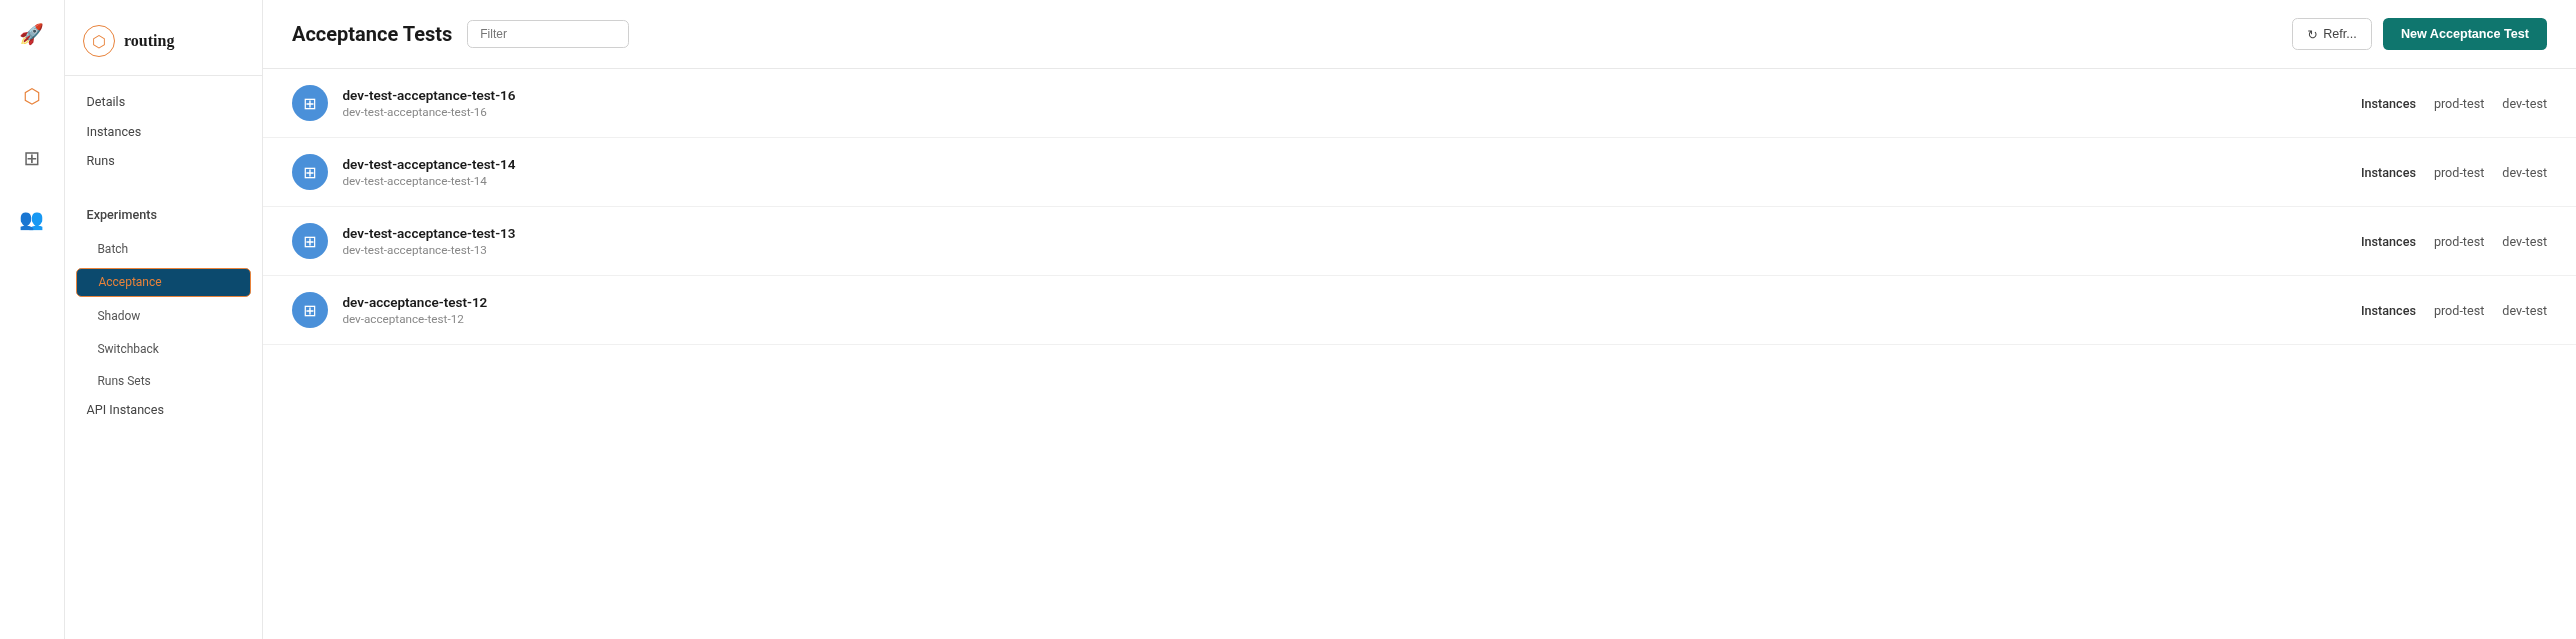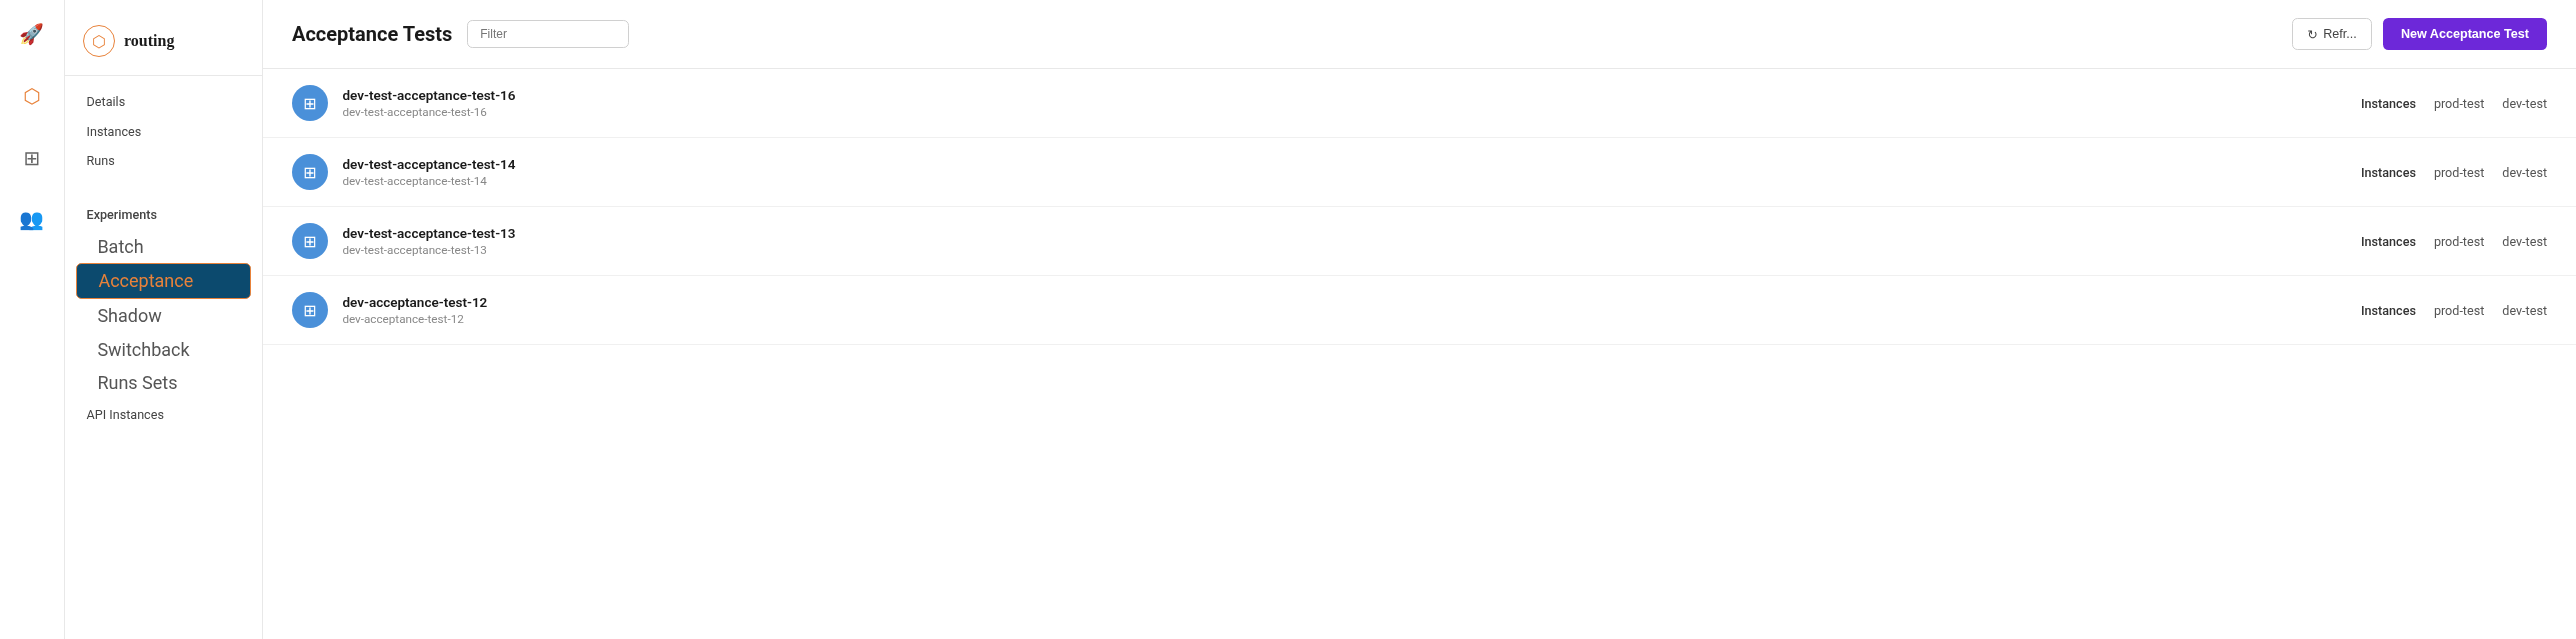--- a/index.html
+++ b/index.html
@@ -84,25 +84,26 @@
     }
     .sidebar-section-label {
       padding: 7.2px 10.8px;
       font-size: 12.6px;
       color: #444;
       font-weight: 500;
       margin-top: 25px;
     }
     .sidebar-sub-item {
       padding: 6.3px 10.8px 6.3px 21.6px;
-      font-size: 18px;
+      font-size: 12px;
       color: #555;
       cursor: pointer;
       border-radius: 5.4px;
       display: block;
+      margin-top: 6px;
     }
     .sidebar-sub-item.active {
       background: #0c4a6e;
       color: #e8823a;
       border: 0.9px solid #e8823a;
     }
 
     
     .main {
       flex: 1;
@@ -149,21 +150,21 @@
       padding: 7.2px 14.4px;
       border: 0.9px solid #d0d0d0;
       border-radius: 5.4px;
       background: #fff;
       font-size: 12.6px;
       color: #444;
       cursor: pointer;
     }
     .new-acceptance-btn {
       padding: 9px 18px;
-      background: #6d28d9;
+      background: #0f766e;
       color: #fff;
       border: none;
       border-radius: 5.4px;
       font-size: 12.6px;
       font-weight: 600;
       cursor: pointer;
       white-space: nowrap;
     }
 
     

